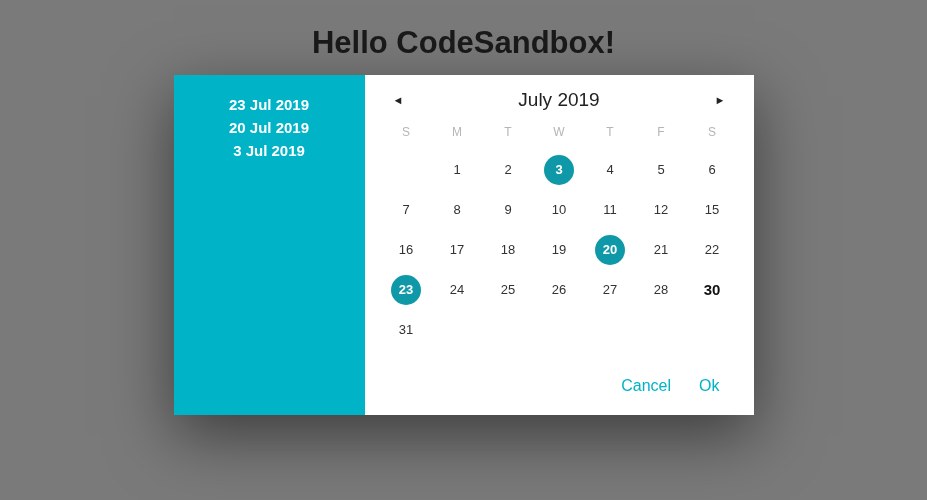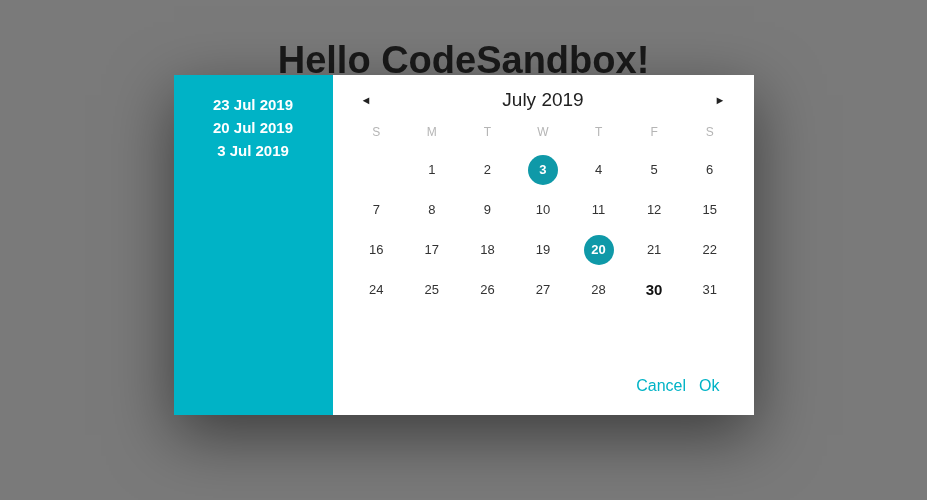--- a/index.html
+++ b/index.html
@@ -1,38 +1,38 @@
 <!DOCTYPE html>
 <html><head>
 <meta charset="utf-8">
 <style>
   * { box-sizing: border-box; margin: 0; padding: 0; }
   html, body { width: 927px; height: 500px; font-family: Arial, Helvetica, sans-serif; }
   body { background: #7a7a7a; position: relative; overflow: hidden; }
   .page-title {
     text-align: center;
-    font-size: 38px;
+    font-size: 31px;
     font-weight: bold;
     color: #1a1a1a;
-    padding-top: 39px;
+    padding-top: 25px;
   }
   .overlay {
     position: absolute; inset: 0;
     background: rgba(0,0,0,0);
     display: flex; align-items: flex-start; justify-content: center;
     padding-top: 75px;
   }
   .dialog {
     width: 580px;
     background: #fff;
     display: flex;
     box-shadow: 0 20px 60px rgba(0,0,0,0.5);
   }
   .sidebar {
-    width: 159px;
+    width: 191px;
     background: #00b3c6;
     color: #fff;
     padding: 18px 0 18px 0;
     min-height: 340px;
   }
   .sidebar .date-item {
     font-size: 15px;
     font-weight: bold;
     text-align: center;
     padding: 3px 0;
@@ -94,21 +94,21 @@
   }
   .day.today {
     font-weight: bold;
     color: #111;
     font-size: 15px;
   }
   .actions {
     margin-top: auto;
     display: flex;
     justify-content: flex-end;
-    gap: 13px;
+    gap: 28px;
     padding: 20px 18px 6px 0;
   }
   .actions .btn {
     color: #00b3c6;
     font-size: 16px;
     cursor: pointer;
     background: none;
     border: none;
     font-family: inherit;
   }
@@ -198,20 +198,23 @@
           <div class="cell">
             <div class="day selected">20</div>
           </div>
           <div class="cell">
             <div class="day">21</div>
           </div>
           <div class="cell">
             <div class="day">22</div>
           </div>
           <div class="cell">
+            <div class="day selected">23</div>
+          </div>
+          <div class="cell">
             <div class="day">24</div>
           </div>
           <div class="cell">
             <div class="day">25</div>
           </div>
           <div class="cell">
             <div class="day">26</div>
           </div>
           <div class="cell">
             <div class="day">27</div>

